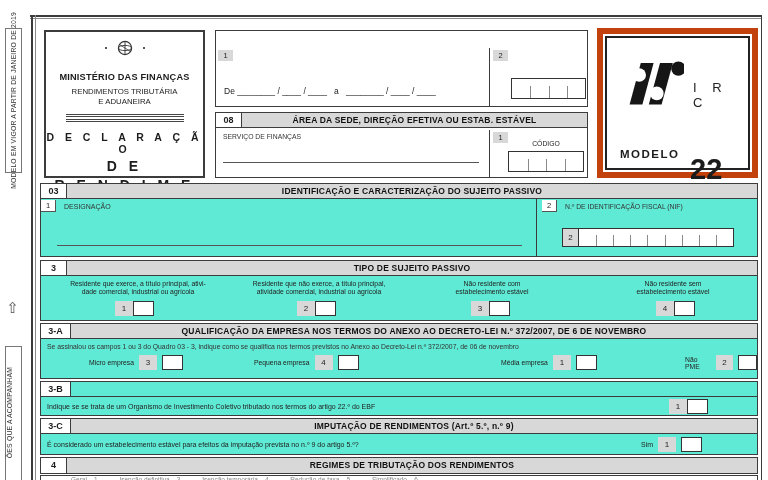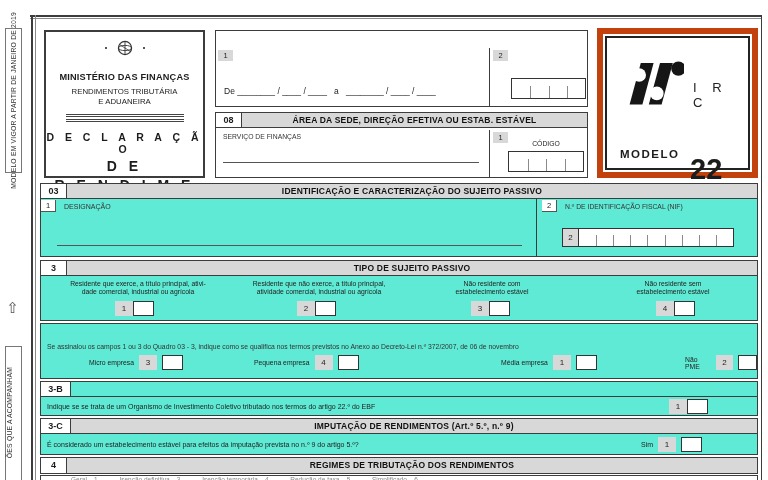--- a/index.html
+++ b/index.html
@@ -234,20 +234,24 @@
       <span class="numcell">3</span>
       <span class="chk"></span>
     </div>
     <div class="abs pair" style="left:615px; top:40px;">
       <span class="numcell">4</span>
       <span class="chk"></span>
     </div>
   </div>
 
   <div class="abs sec" style="top:323px; height:56px;">
+    <div class="shead">
+      <div class="snum wide">3-A</div>
+      <div class="stitle">QUALIFICAÇÃO DA EMPRESA NOS TERMOS DO ANEXO AO DECRETO-LEI N.º 372/2007, DE 6 DE NOVEMBRO</div>
+    </div>
     <div class="abs lbl68" style="left:6px; top:19px;">Se assinalou os campos 1 ou 3 do Quadro 03 - 3, indique como se qualifica nos termos previstos no Anexo ao Decreto-Lei n.º 372/2007, de 06 de novembro</div>
     <div class="abs opt" style="left:48px; top:31px;">
       <span>Micro empresa</span>
       <span class="numcell">3</span>
       <span class="chk"></span>
     </div>
     <div class="abs opt" style="left:213px; top:31px;">
       <span>Pequena empresa</span>
       <span class="numcell">4</span>
       <span class="chk"></span>

